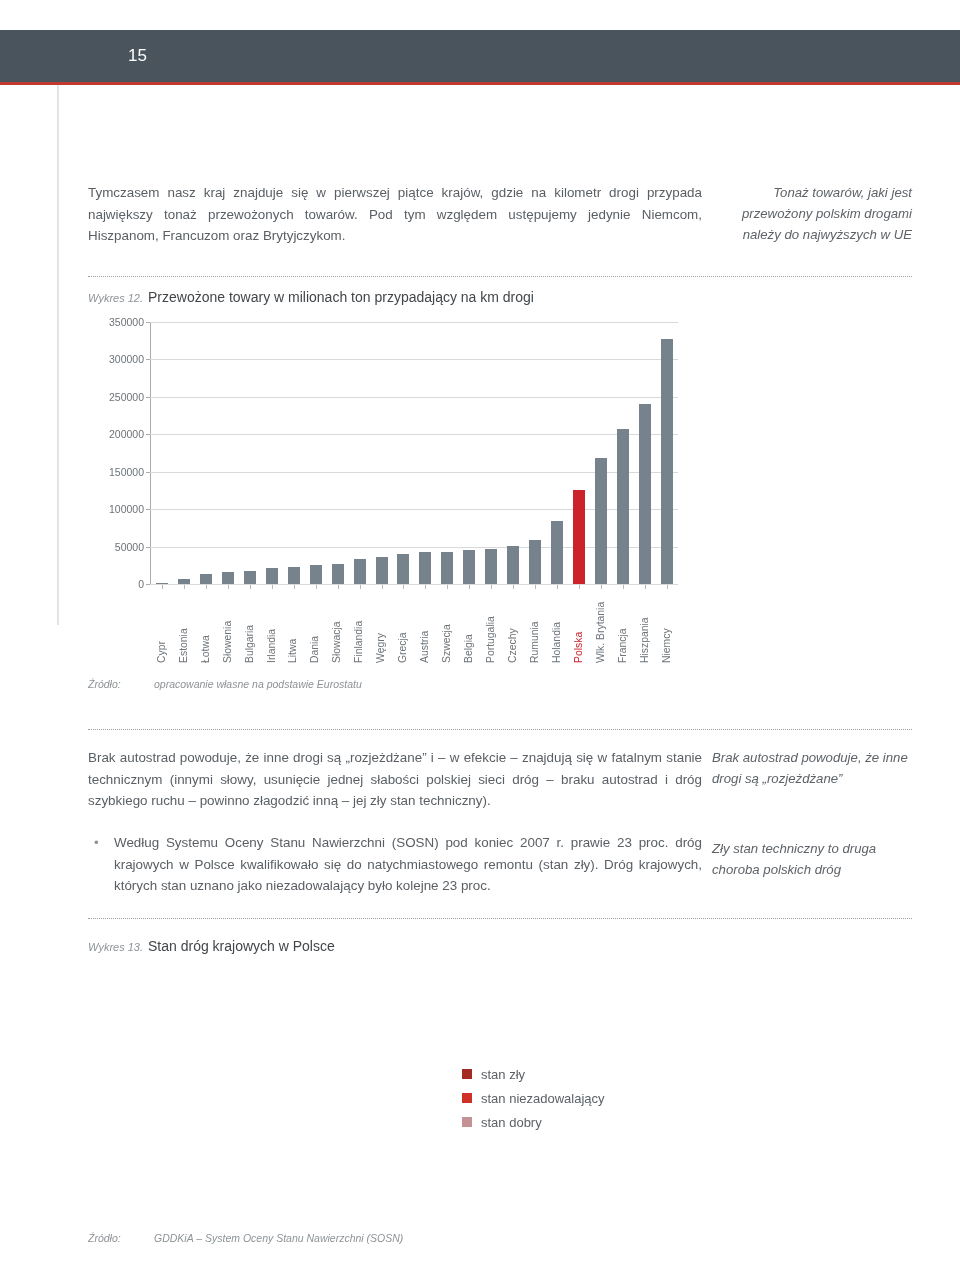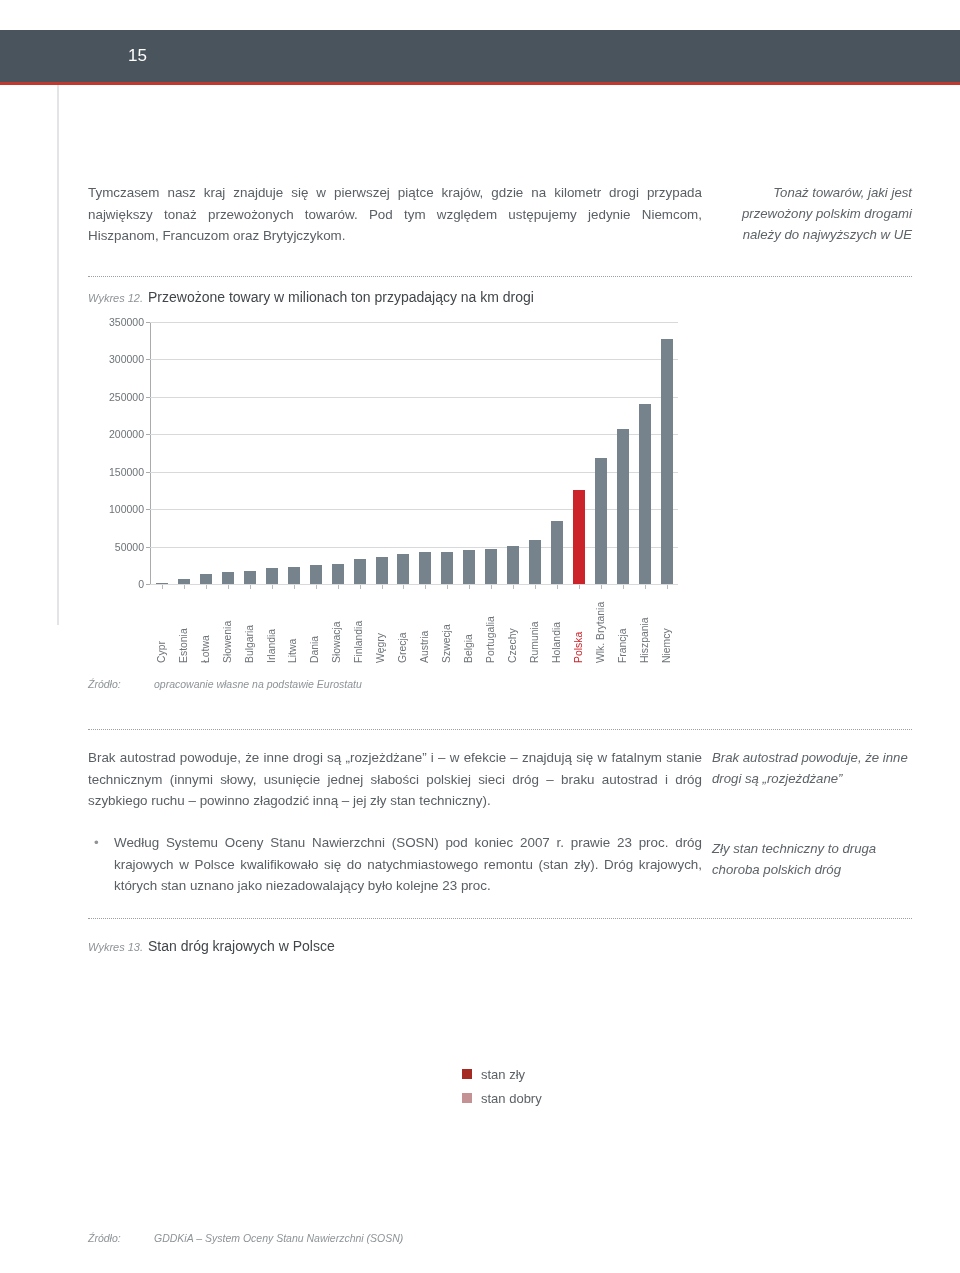--- a/index.html
+++ b/index.html
@@ -555,20 +555,24 @@
     <span class="fig-title">Stan dróg krajowych w Polsce</span>
   </div>
 
 
   <div class="legend" id="donut-legend">
       <div class="legend-item">
         <span class="legend-swatch" style="background: rgb(165, 42, 34);"></span>
         <span class="legend-label">stan zły</span>
       </div>
       <div class="legend-item">
+        <span class="legend-swatch" style="background: rgb(207, 48, 40);"></span>
+        <span class="legend-label">stan niezadowalający</span>
+      </div>
+      <div class="legend-item">
         <span class="legend-swatch" style="background: rgb(196, 146, 149);"></span>
         <span class="legend-label">stan dobry</span>
       </div>
     </div>
 
   <div class="source-line" style="top:1232px;">
     <span class="src-label">Źródło:</span>
     <span class="src-text">GDDKiA – System Oceny Stanu Nawierzchni (SOSN)</span>
   </div>
 

